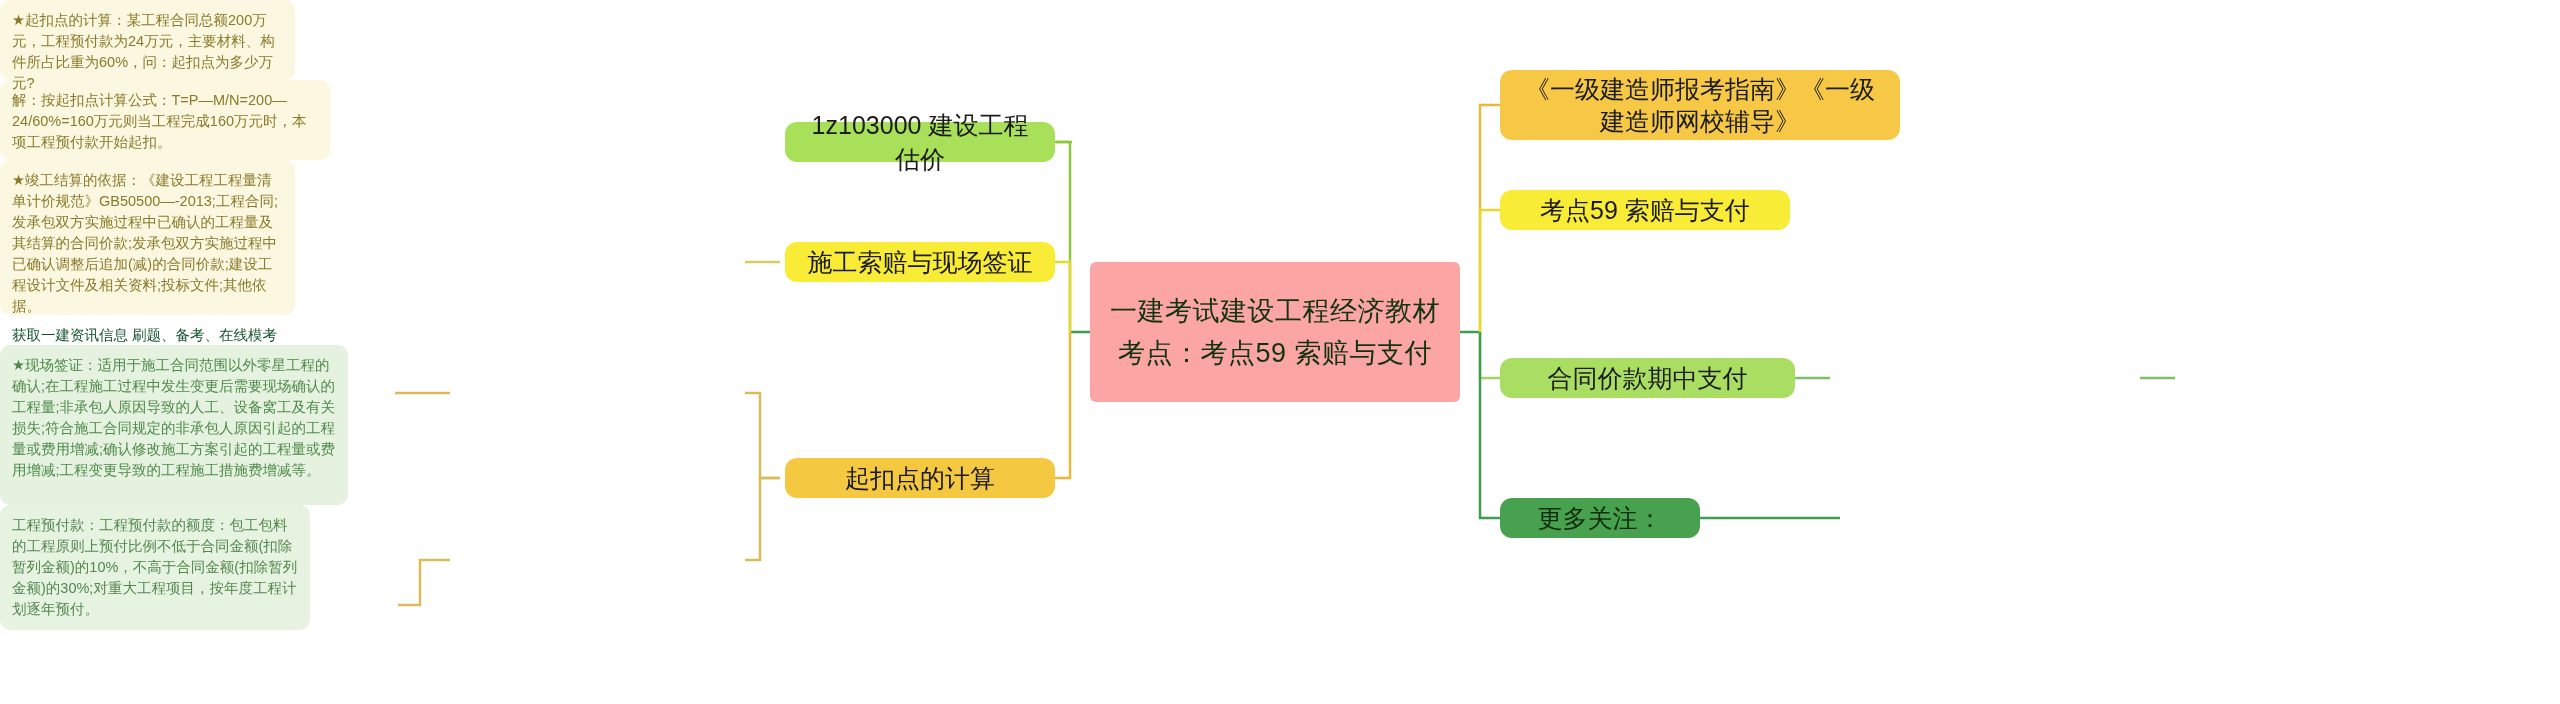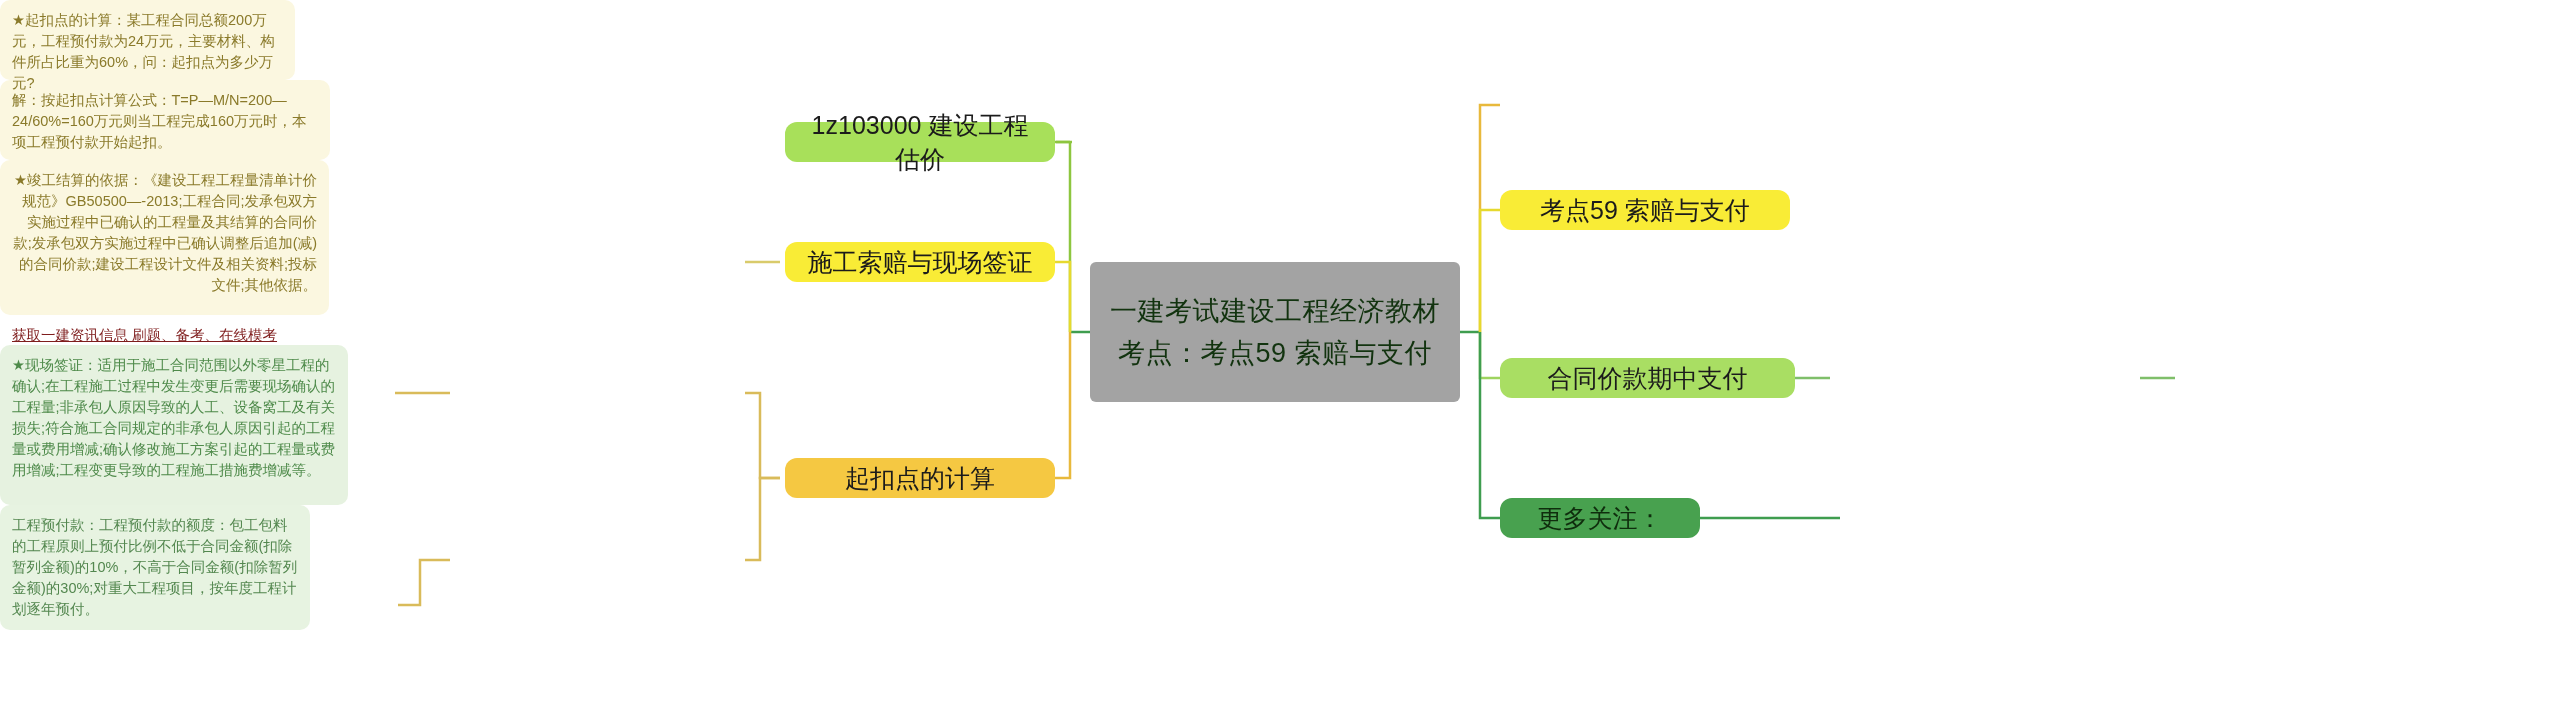--- a/index.html
+++ b/index.html
@@ -7,21 +7,21 @@
     width:2560px;height:704px;position:relative;overflow:hidden;
     font-family:"Liberation Sans","DejaVu Sans",sans-serif;
   }
   .canvas{position:absolute;inset:0;}
   svg.links{position:absolute;left:0;top:0;width:2560px;height:704px;pointer-events:none;}
 
   .node{position:absolute;box-sizing:border-box;display:flex;align-items:center;justify-content:center;text-align:center;}
 
   
   .central{
-    background:#a3a3a3;color:#12330f;border-radius:6px;
+    background:#fca5a5;color:#12330f;border-radius:6px;
     font-size:27px;line-height:42px;letter-spacing:.5px;
     padding:6px 12px;
   }
 
   
   .pill{border-radius:12px;font-size:25px;line-height:34px;padding:7px 16px;color:#1b1b1b;}
   .pill-green{background:#a8e05a;}
   .pill-green2{background:#a9de63;}
   .pill-yellow{background:#f9ec36;}
   .pill-amber{background:#f6c846;}
@@ -30,21 +30,21 @@
 
   
   .note{
     border-radius:10px;text-align:left;display:block;
     font-size:14.5px;line-height:21px;padding:10px 12px;
     box-sizing:border-box;
   }
   .note-cream{background:#fbf7e0;color:#8a7a2a;}
   .note-mint{background:#e6f2e0;color:#4e8a4a;}
   .note-mint2{background:#e7f3e1;color:#53874f;}
-  .note-plain{background:transparent;color:#7f1d1d;text-decoration:underline;}
+  .note-plain{background:transparent;color:#14532d;}
 </style>
 </head>
 <body>
 
 <div class="canvas">
 
   <svg class="links" viewBox="0 0 2560 704">
 
     <path d="M1090,332 L1070,332" stroke="#3f9d4f" stroke-width="2.5" fill="none"></path>
     <path d="M1070,332 L1070,142 " stroke="#8dc63f" stroke-width="2.5" fill="none"></path>
@@ -88,28 +88,31 @@
   </div>
 
   <div class="note note-cream" style="left:450px;top:358px;width:295px;height:80px;">
     <span>★起扣点的计算：某工程合同总额200万元，工程预付款为24万元，主要材料、构件所占比重为60%，问：起扣点为多少万元?</span>
   </div>
 
   <div class="note note-cream" style="left:65px;top:358px;width:330px;height:80px;">
     <span>解：按起扣点计算公式：T=P—M/N=200—24/60%=160万元则当工程完成160万元时，本项工程预付款开始起扣。</span>
   </div>
 
-  <div class="note note-cream" style="left:450px;top:485px;width:329px;height:155px;text-align:right;">
+  <div class="note note-cream" style="left:450px;top:485px;width:295px;height:155px;">
     <span>★竣工结算的依据：《建设工程工程量清单计价规范》GB50500—-2013;工程合同;发承包双方实施过程中已确认的工程量及其结算的合同价款;发承包双方实施过程中已确认调整后追加(减)的合同价款;建设工程设计文件及相关资料;投标文件;其他依据。</span>
   </div>
 
   <div class="note note-plain" style="left:110px;top:592px;width:290px;height:30px;">
     <span>获取一建资讯信息 刷题、备考、在线模考</span>
   </div>
 
+  <div class="node pill pill-amber" style="left:1500px;top:70px;width:400px;height:70px;line-height:32px;">
+    <span>《一级建造师报考指南》《一级建造师网校辅导》</span>
+  </div>
 
   <div class="node pill pill-yellow" style="left:1500px;top:190px;width:290px;height:40px;">
     <span>考点59 索赔与支付</span>
   </div>
 
   <div class="node pill pill-green2" style="left:1500px;top:358px;width:295px;height:40px;">
     <span>合同价款期中支付</span>
   </div>
 
   <div class="note note-mint" style="left:1830px;top:300px;width:348px;height:160px;">

